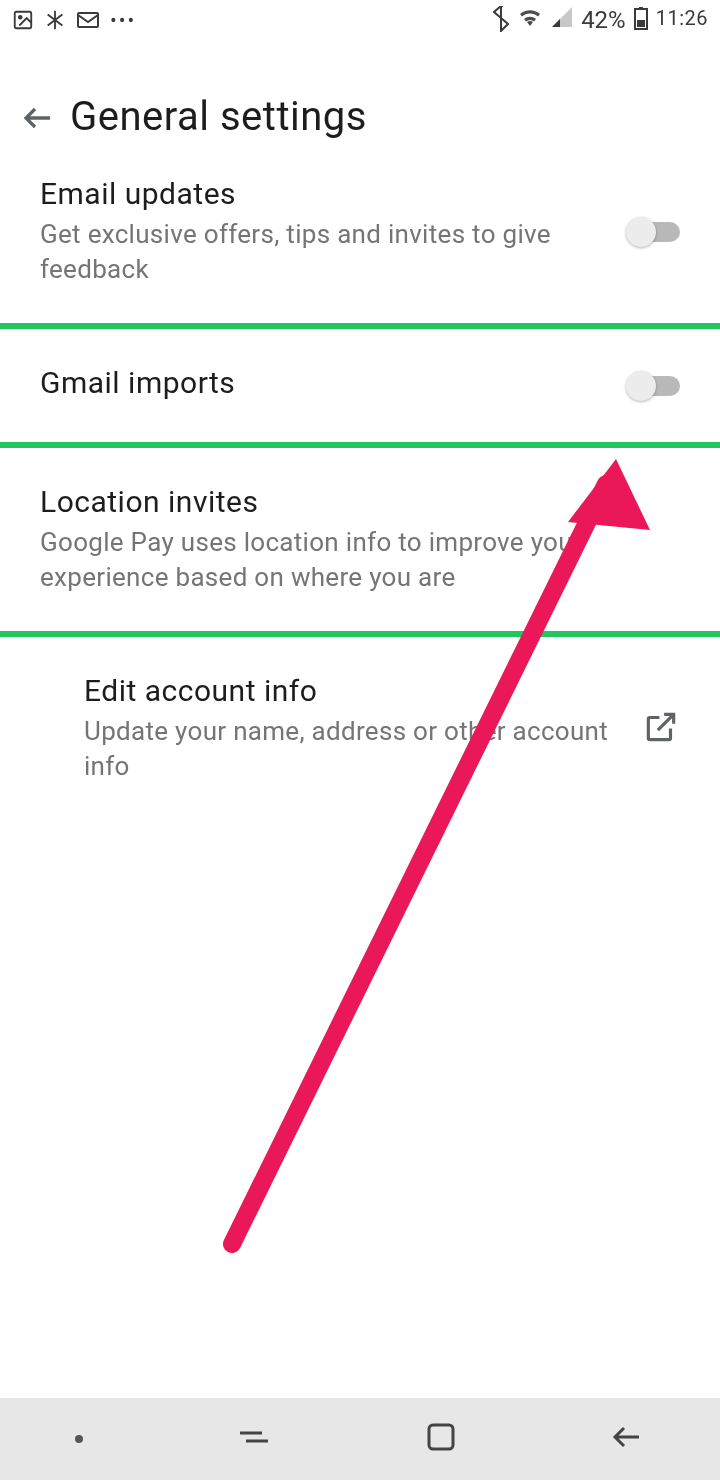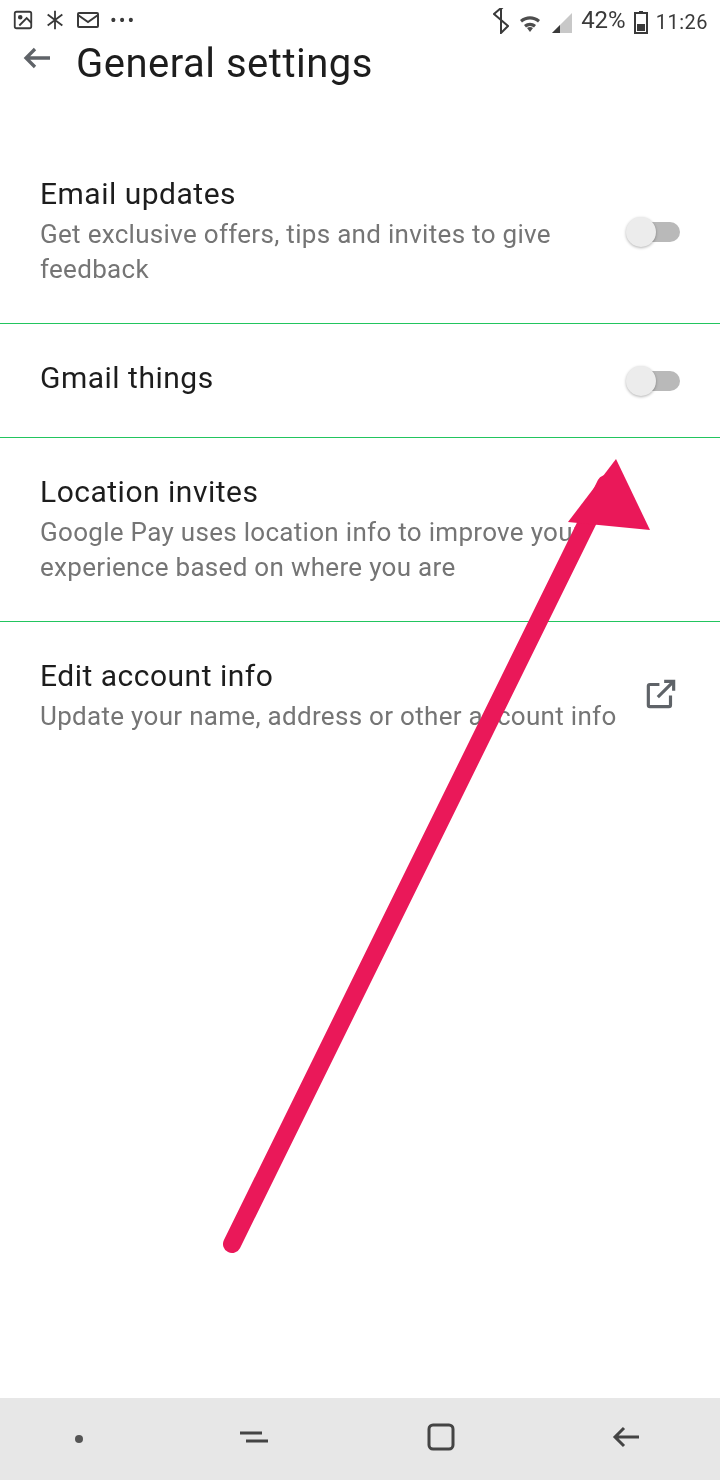--- a/index.html
+++ b/index.html
@@ -1,26 +1,26 @@
 <!DOCTYPE html>
 <html><head>
 <meta charset="utf-8">
 <style>
   * { box-sizing: border-box; margin: 0; padding: 0; }
   html, body { width: 720px; height: 1480px; font-family: Roboto, Arial, sans-serif; background: #fff; color: #202124; overflow: hidden; }
   .statusbar { height: 40px; display: flex; align-items: center; justify-content: space-between; padding: 0 12px; font-size: 24px; color: #3a3a3a; }
   .status-left { display: flex; gap: 10px; align-items: center; }
-  .status-right { display: flex; gap: 8px; align-items: flex-end; }
+  .status-right { display: flex; gap: 8px; align-items: flex-start; }
   .status-right .time { font-size: 20px; font-weight: 400; letter-spacing: 0.5px; }
   .status-right svg, .status-left svg { display: block; }
-  .appbar { height: 100px; display: flex; align-items: flex-start; padding: 0 20px; gap: 20px; }
+  .appbar { height: 100px; display: flex; align-items: flex-end; padding: 0 20px; gap: 14px; }
   .appbar .title { font-size: 40px; font-weight: 400; color: #1d1d1d; letter-spacing: 0.5px; }
   .settings-list { }
-  .setting-row { display: flex; align-items: center; padding: 36px 40px 36px 40px; border-bottom: 1px solid #22c55e; gap: 24px; }
-  .setting-row:last-child { border-bottom: none; }
+  .setting-row { display: flex; align-items: center; padding: 36px 40px 36px 40px; border-bottom: 6px solid #22c55e; gap: 24px; }
+  .setting-row:last-child { border-bottom: none; margin-left: 44px; }
   .setting-text { flex: 1; }
   .setting-title { font-size: 30px; font-weight: 400; color: #1d1d1d; margin-bottom: 6px; letter-spacing: 0.5px; }
   .setting-desc { font-size: 26px; color: #757575; line-height: 1.35; letter-spacing: 0.3px; }
   .switch { position: relative; width: 52px; height: 20px; background: #b9b9b9; border-radius: 10px; flex-shrink: 0; }
   .switch .thumb { position: absolute; width: 30px; height: 30px; background: #ececec; border-radius: 50%; top: -5px; left: -2px; box-shadow: 0 1px 3px rgba(0,0,0,0.3); }
   .external-icon { flex-shrink: 0; }
   .navbar { position: absolute; bottom: 0; left: 0; right: 0; height: 82px; background: #e7e7e7; display: flex; align-items: center; justify-content: space-around; }
   .navbar .dot { width: 8px; height: 8px; background: #555; border-radius: 50%; }
   .annotation-arrow { position: absolute; pointer-events: none; }
 </style>
@@ -94,21 +94,21 @@
       <div class="setting-title">Email updates</div>
       <div class="setting-desc">Get exclusive offers, tips and invites to give feedback</div>
     </div>
     <div class="switch">
         <div class="thumb"></div>
       </div>
   </div>
 
   <div class="setting-row">
     <div class="setting-text">
-      <div class="setting-title">Gmail things</div>
+      <div class="setting-title">Gmail imports</div>
     </div>
     <div class="switch">
         <div class="thumb"></div>
       </div>
   </div>
 
   <div class="setting-row">
     <div class="setting-text">
       <div class="setting-title">Location invites</div>
       <div class="setting-desc">Google Pay uses location info to improve your experience based on where you are</div>

